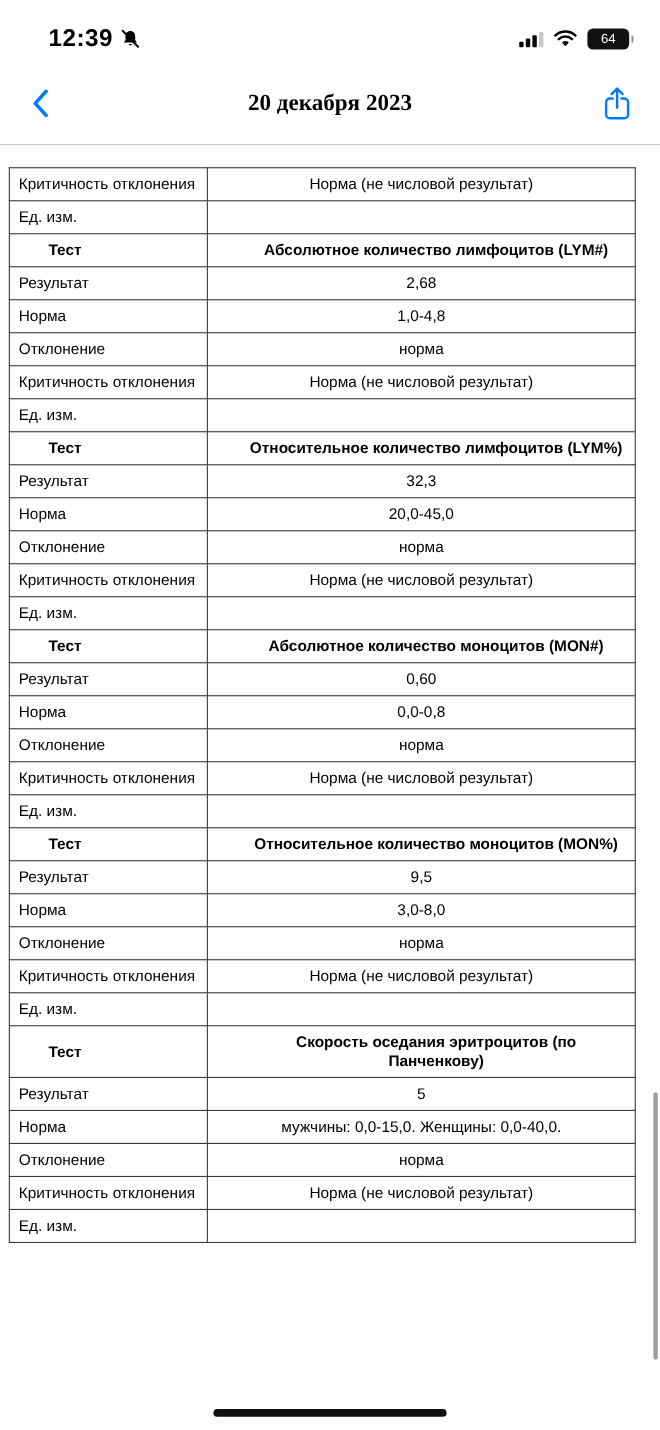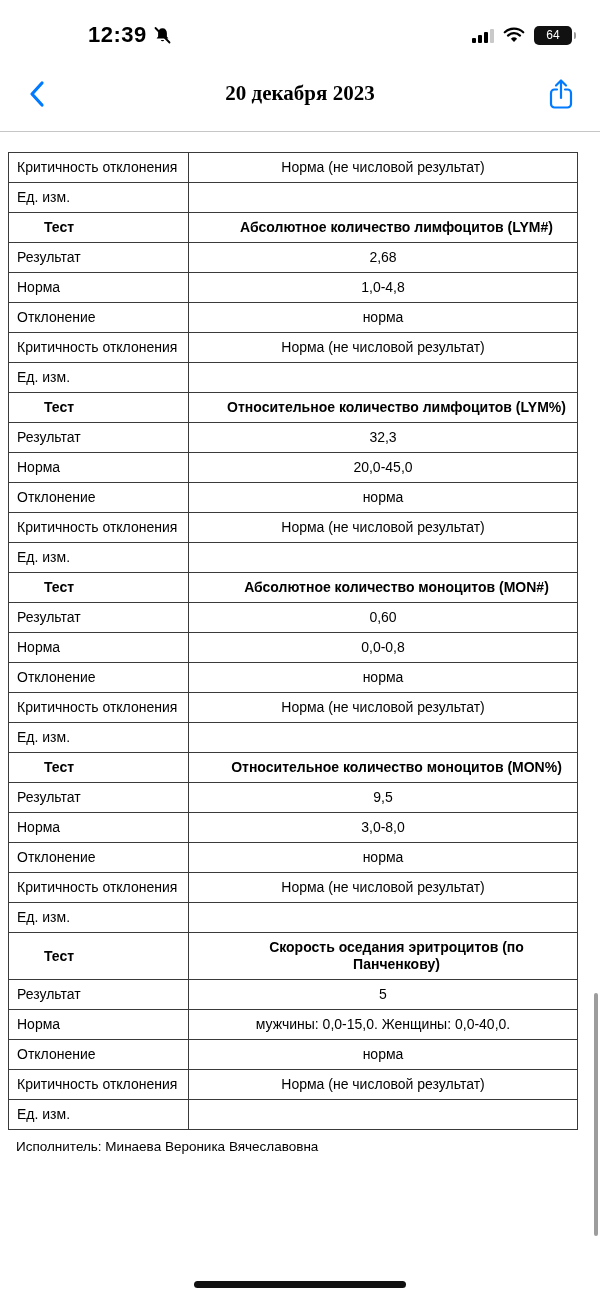--- a/index.html
+++ b/index.html
@@ -14,21 +14,20 @@
     margin: 0 auto;
   }
 
   
   .status-bar {
     height: 56px;
     display: flex;
     align-items: center;
     justify-content: space-between;
     padding: 14px 28px 0 44px;
-    margin-left: 44px;
   }
   .status-left { display: flex; align-items: center; gap: 6px; }
   .status-time { font-size: 22px; font-weight: bold; letter-spacing: 0.5px; }
   .status-right { display: flex; align-items: center; gap: 9px; }
   .cell-bars { display: flex; align-items: flex-end; gap: 2px; height: 15px; }
   .cell-bars span { width: 4px; border-radius: 1px; background: #000; display: block; }
   .cell-bars .b1 { height: 5px; }
   .cell-bars .b2 { height: 8px; }
   .cell-bars .b3 { height: 11px; }
   .cell-bars .b4 { height: 14px; background: #c9c9c9; }
@@ -330,19 +329,18 @@
     <td class="label-cell">Критичность отклонения</td>
     <td class="value-cell">Норма (не числовой результат)</td>
   </tr>
 
   <tr>
     <td class="label-cell">Ед. изм.</td>
     <td class="value-cell"></td>
   </tr>
 </tbody>
     </table>
-    <div class="footer-note">Исполнитель: Минаева Вероника Вячеславовна</div>
   </div>
 
   <div class="scrollbar-thumb"></div>
   <div class="home-indicator"></div>
 
 </div>
 
 </body></html>

